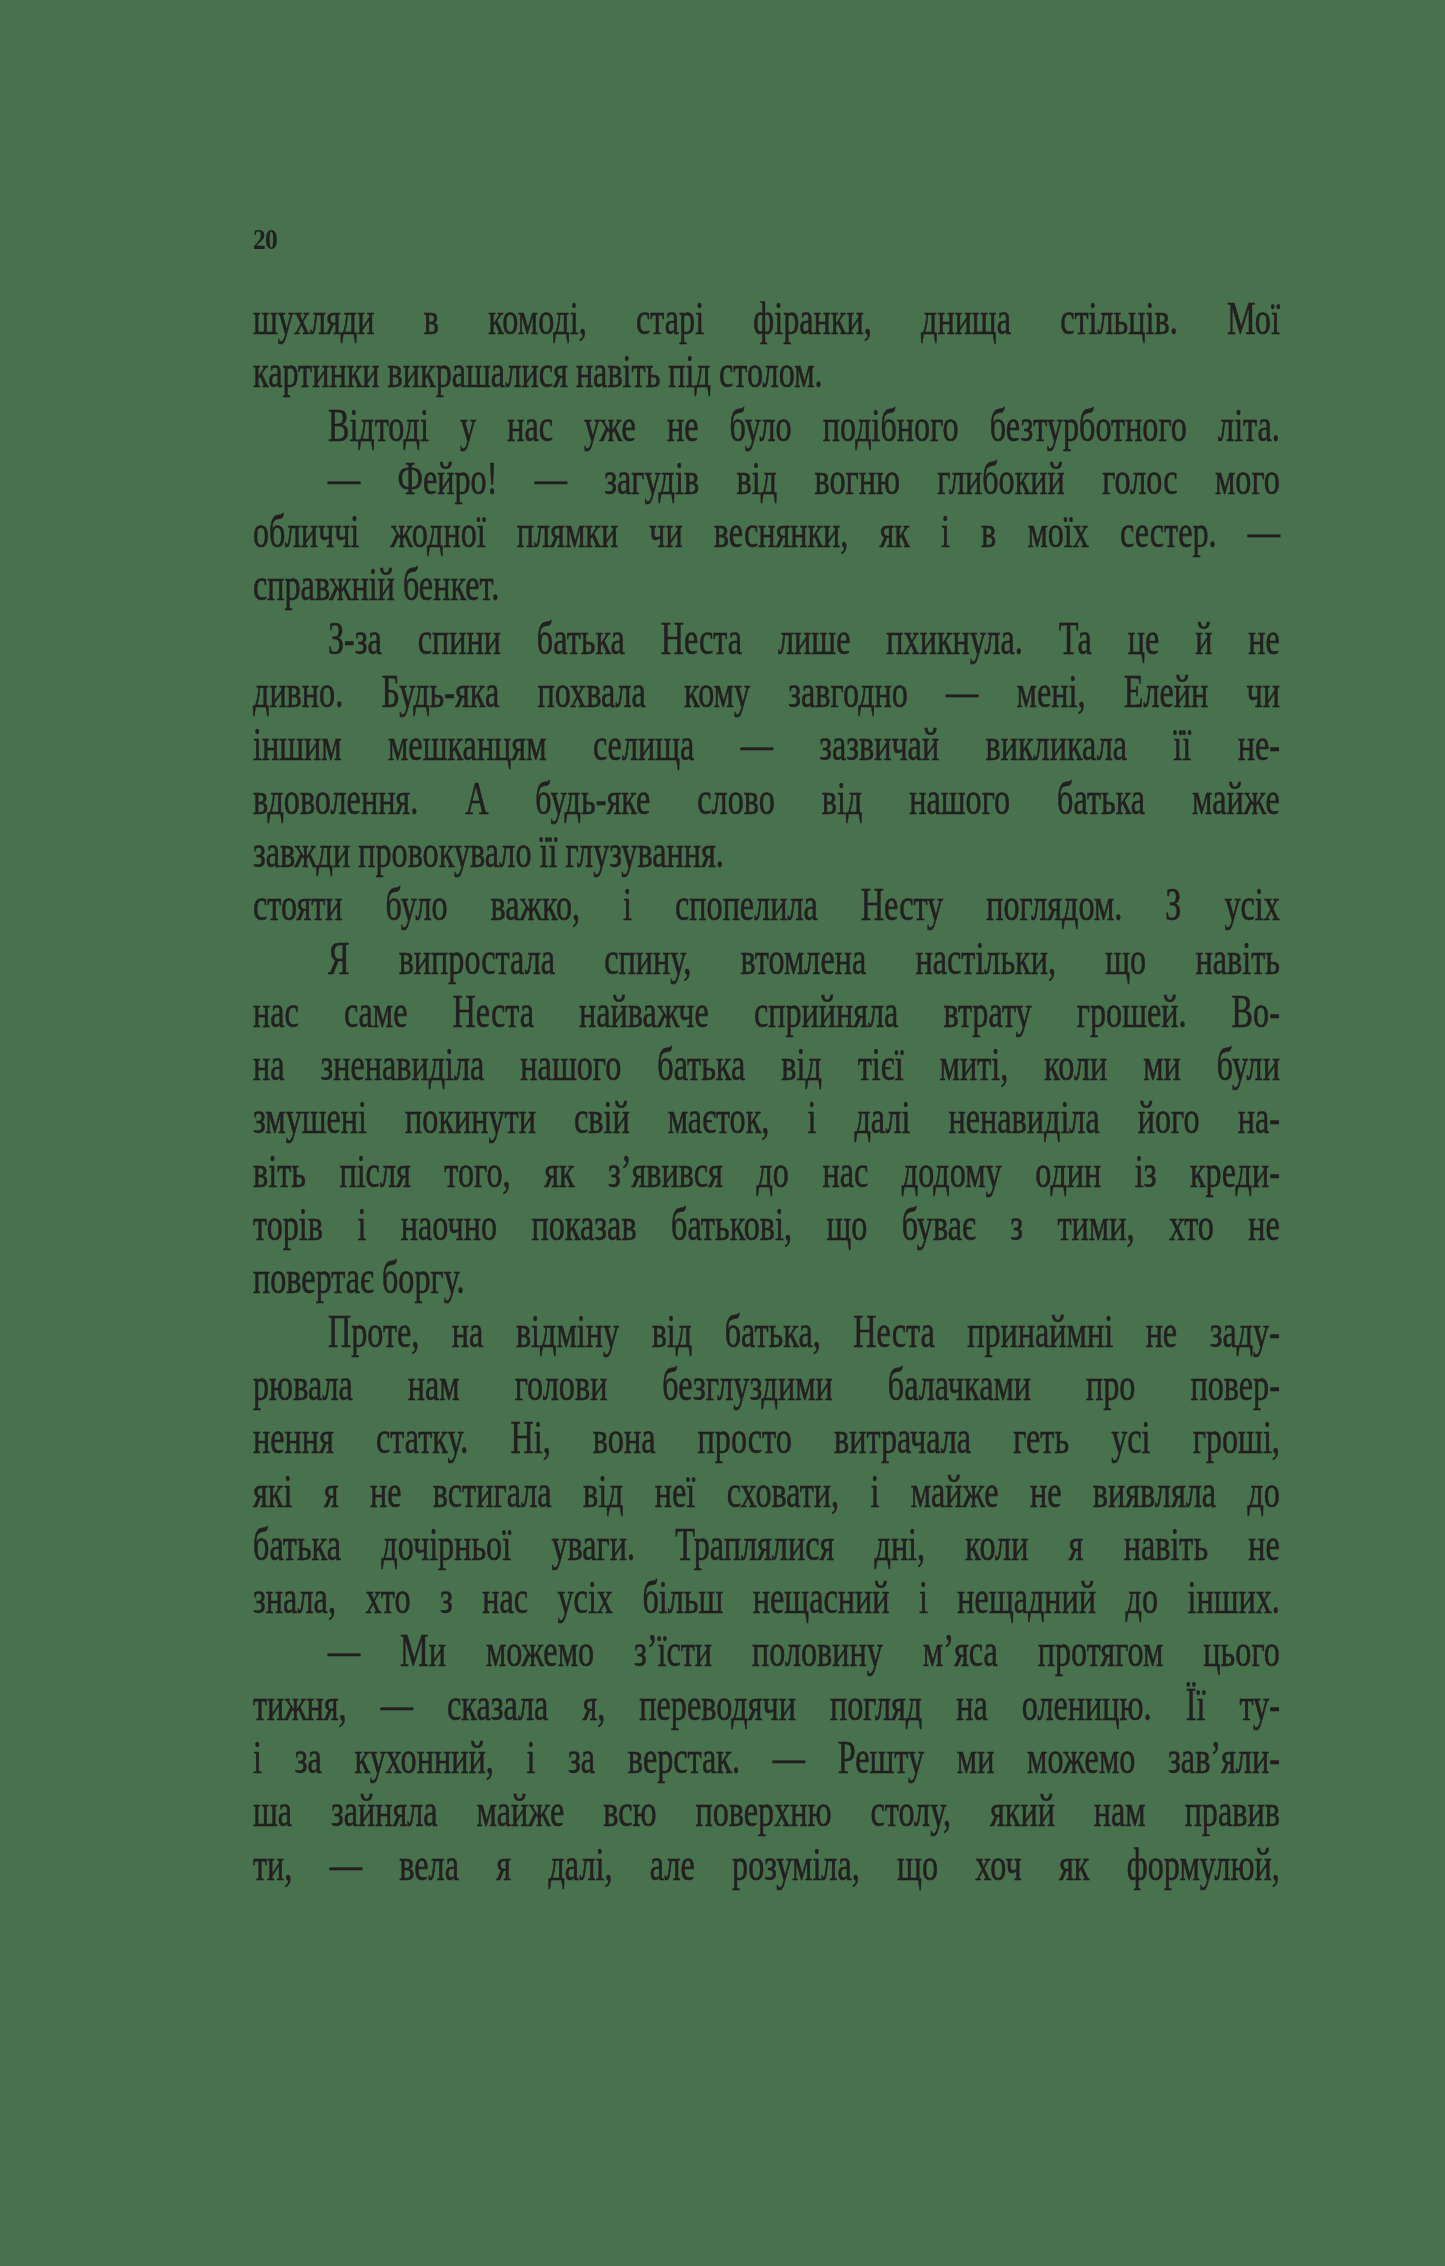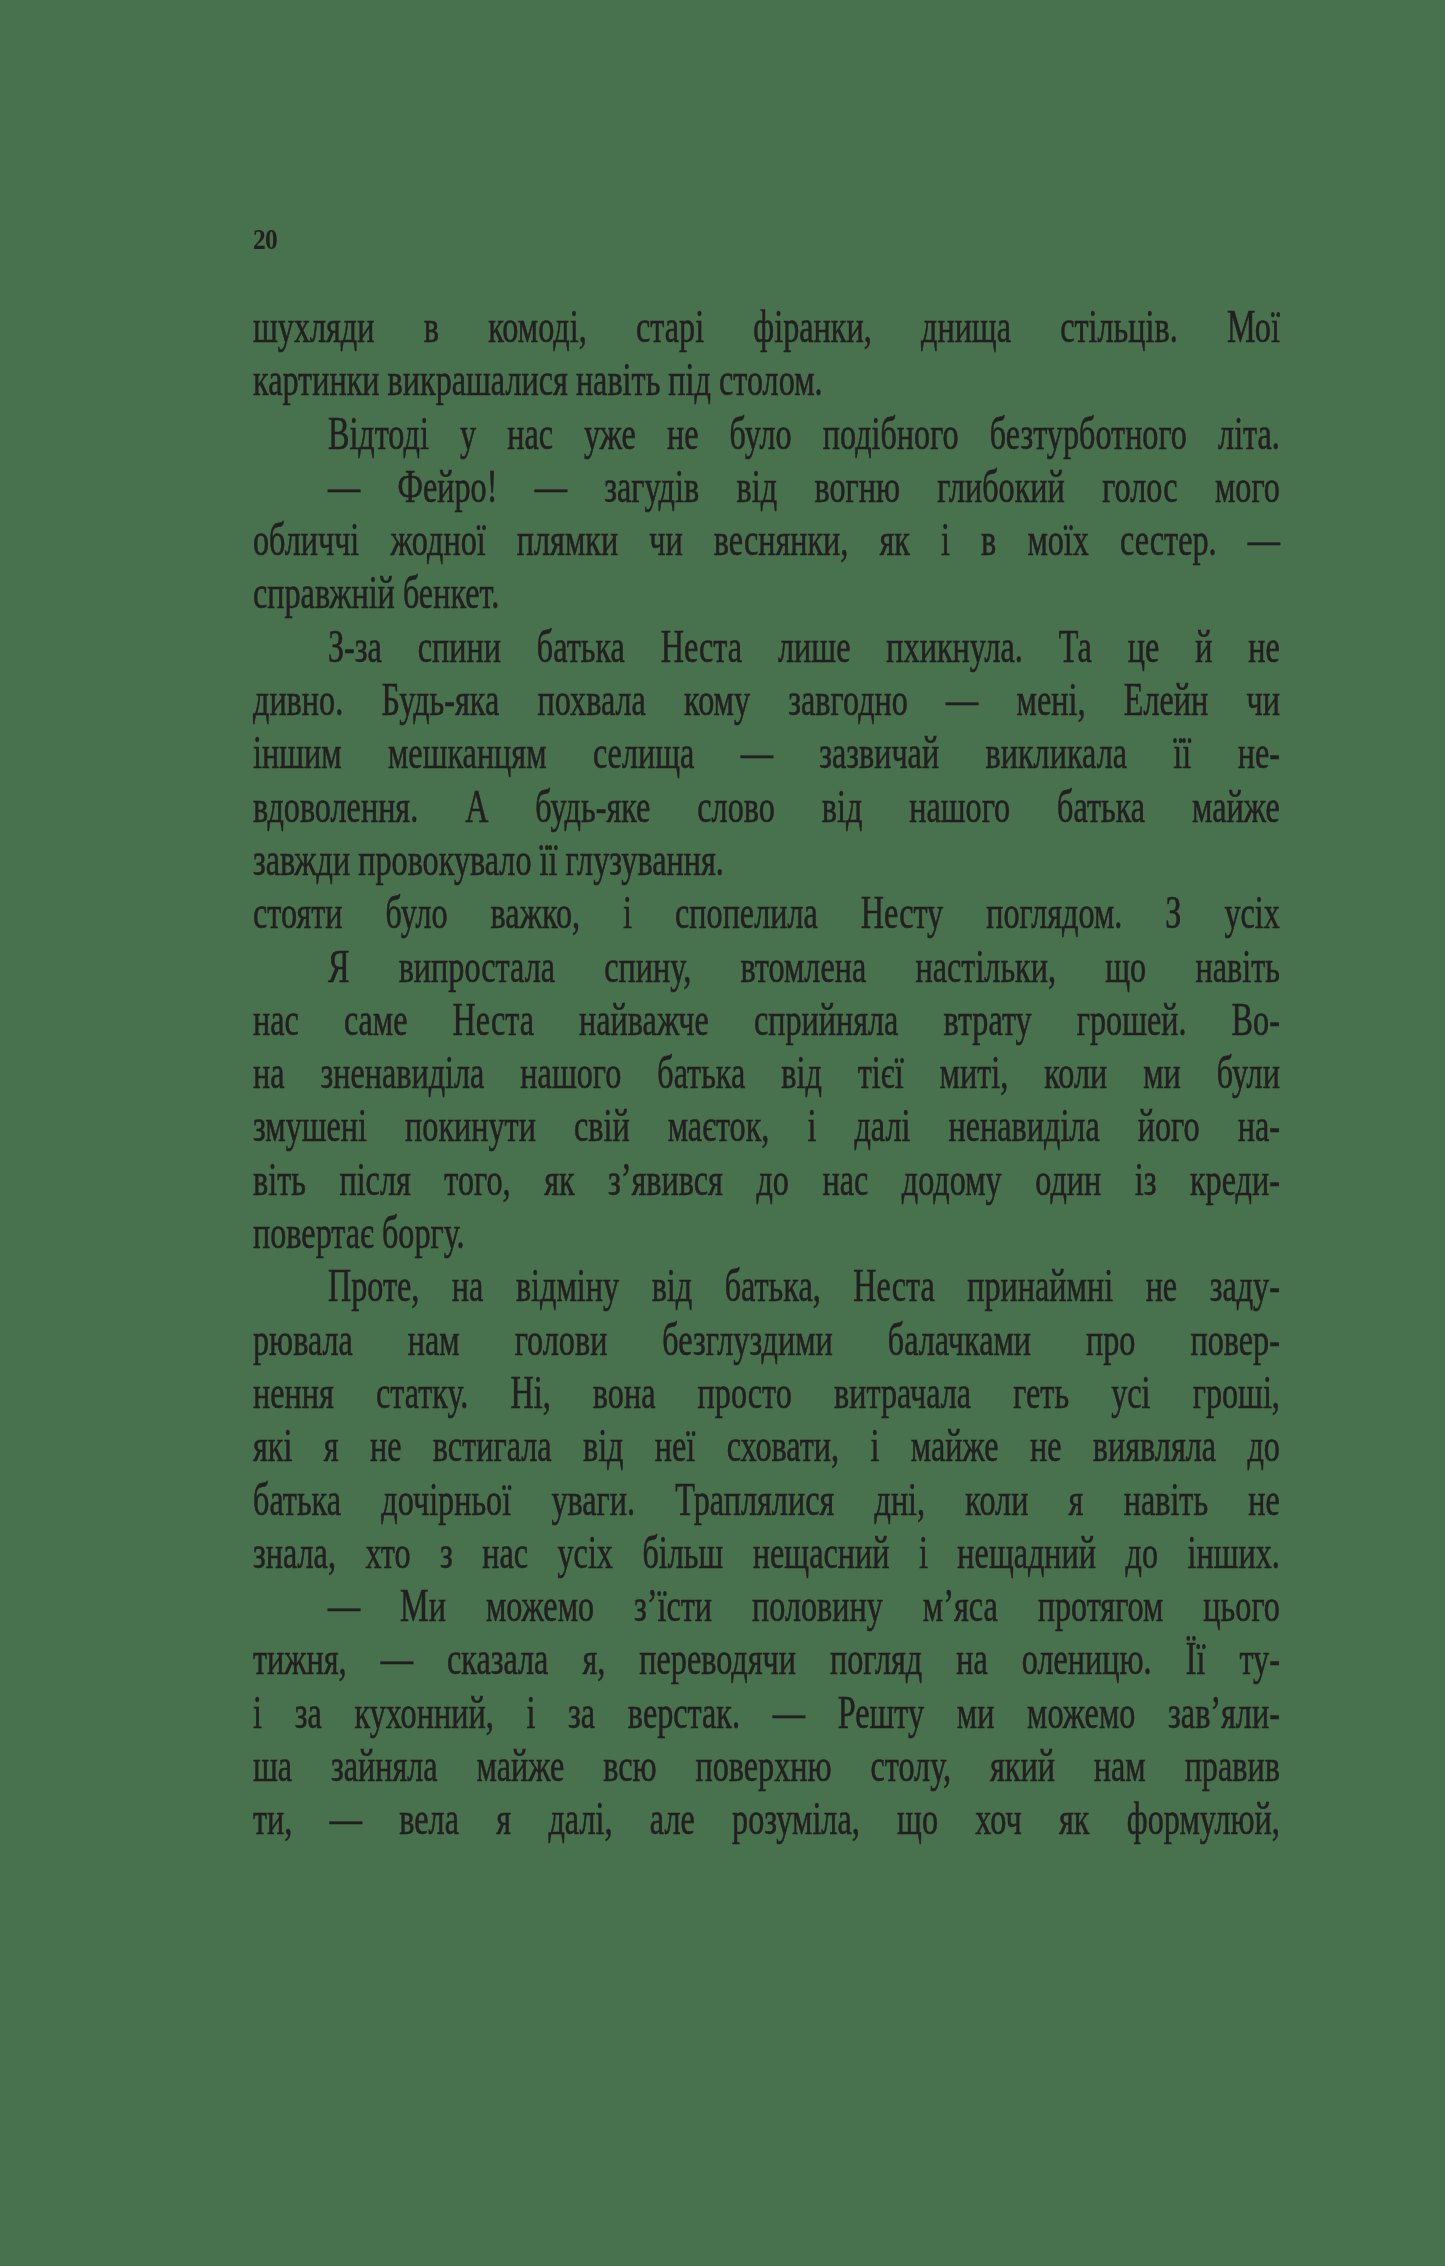--- a/index.html
+++ b/index.html
@@ -9,21 +9,21 @@
     font-family:"Liberation Serif", serif;
     color:#231f20;
     position:relative;
   }
   .page-number {
     position:absolute; left:253px; top:222px;
     font-size:30px; font-weight:bold; letter-spacing:-1px;
     transform:scaleX(0.85); transform-origin:left top;
   }
   .text-block {
-    position:absolute; left:253px; top:300px;
+    position:absolute; left:253px; top:292px;
     width:1027px;
   }
   .line {
     height:53.3px; position:relative; overflow:visible;
   }
   .line-inner {
     position:absolute; left:0; top:0;
     width:1467px;
     transform:scaleX(0.7); transform-origin:left top;
     font-size:46px; line-height:53px; white-space:nowrap;
@@ -83,20 +83,23 @@
     </div>
   <div class="line">
       <div class="line-inner">на зненавиділа нашого батька від тієї миті, коли ми були</div>
     </div>
   <div class="line">
       <div class="line-inner">змушені покинути свій маєток, і далі ненавиділа його на-</div>
     </div>
   <div class="line">
       <div class="line-inner">віть після того, як з’явився до нас додому один із креди-</div>
     </div>
+  <div class="line">
+      <div class="line-inner">торів і наочно показав батькові, що буває з тими, хто не</div>
+    </div>
   <div class="line last">
       <div class="line-inner">повертає боргу.</div>
     </div>
   <div class="line indent">
       <div class="line-inner">Проте, на відміну від батька, Неста принаймні не заду-</div>
     </div>
   <div class="line">
       <div class="line-inner">рювала нам голови безглуздими балачками про повер-</div>
     </div>
   <div class="line">

